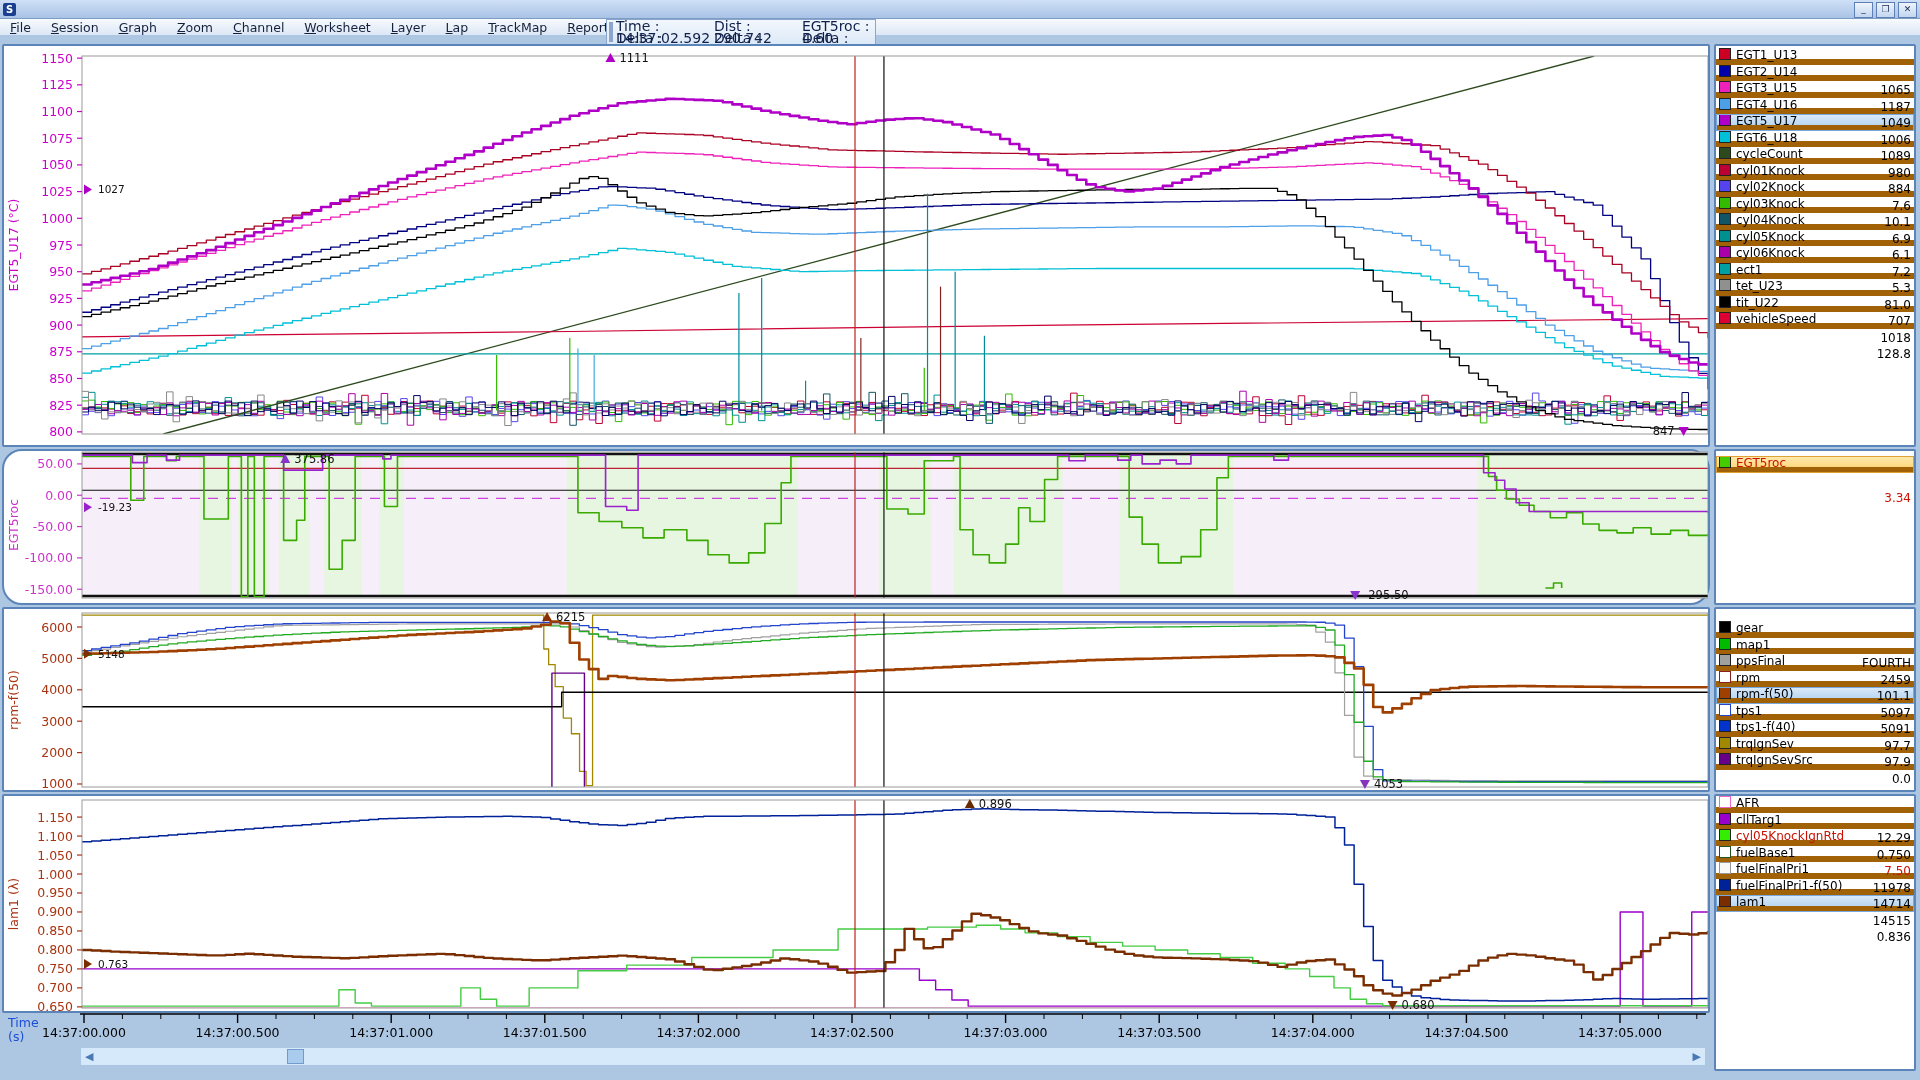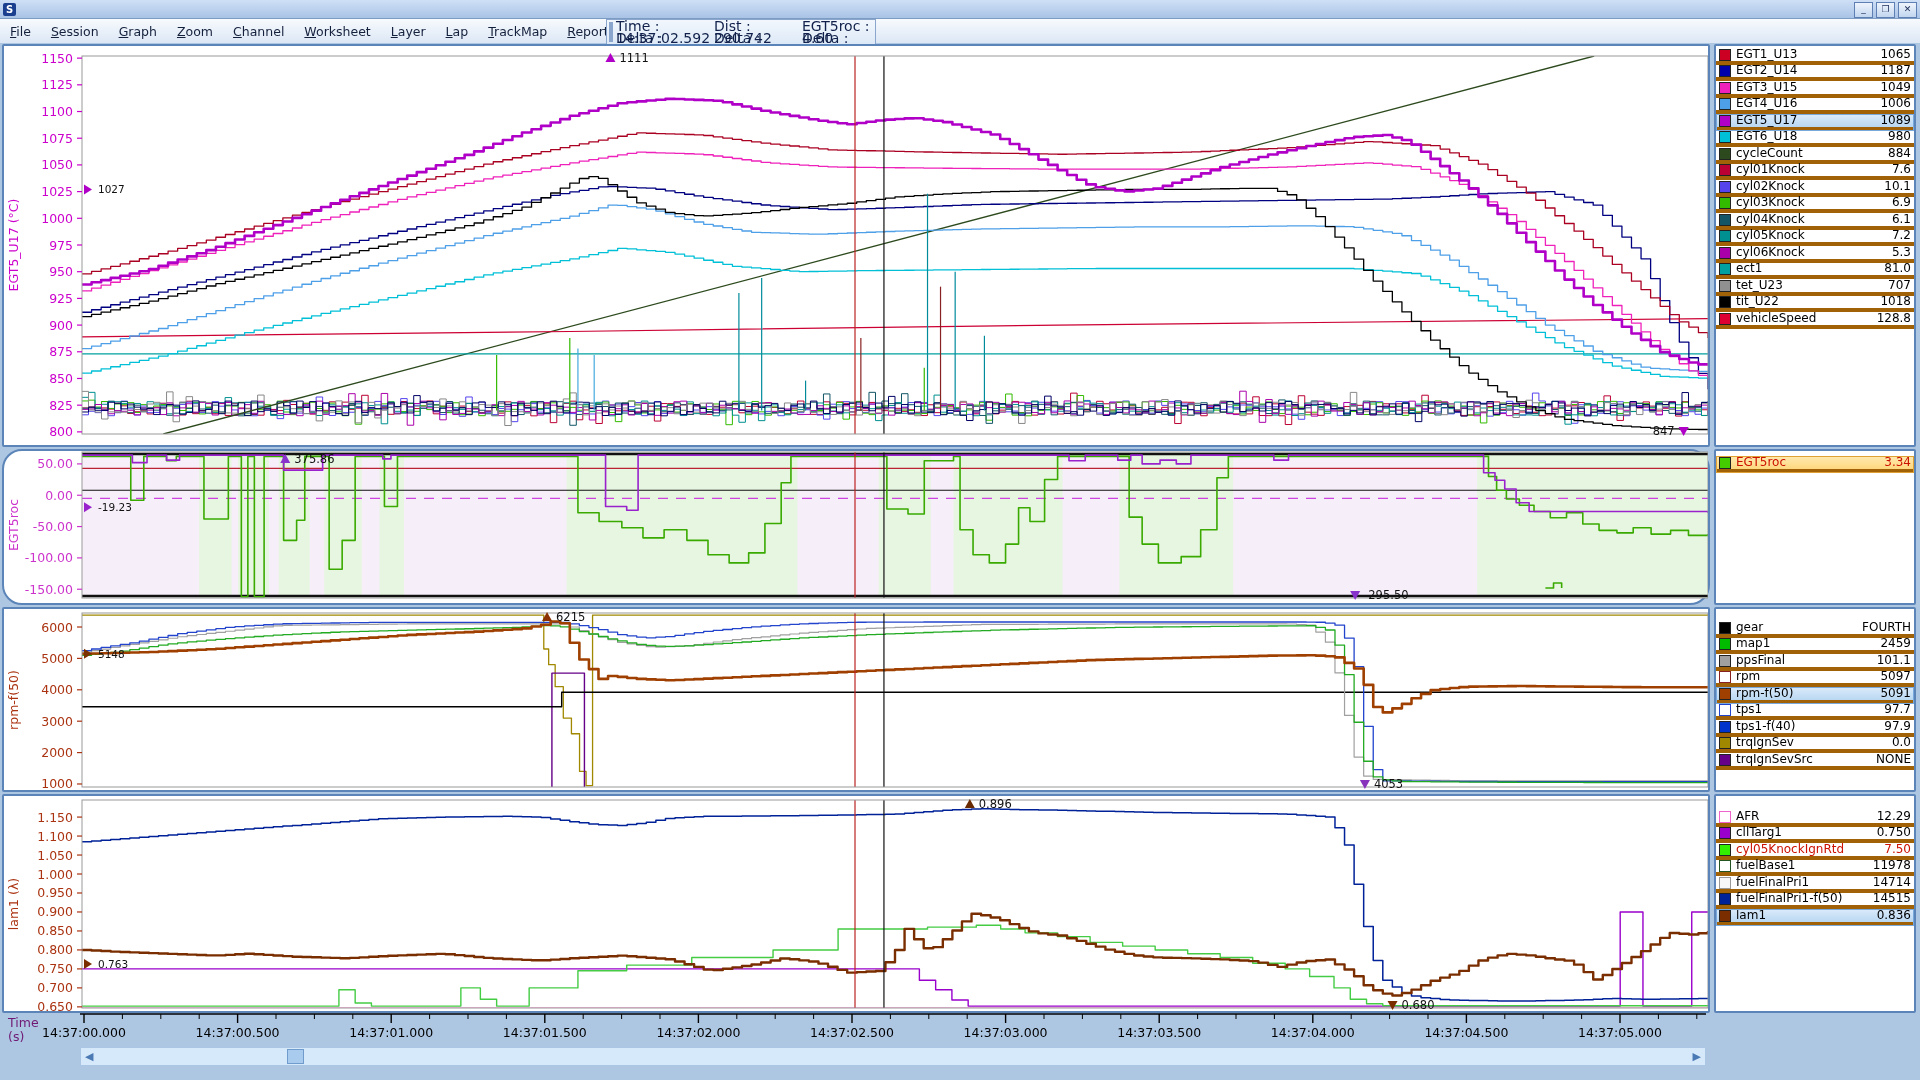--- a/index.html
+++ b/index.html
@@ -7,47 +7,47 @@
   
   .titlebar{position:absolute;left:0;top:0;width:1920px;height:18px;
     background:linear-gradient(#cfe0f6,#a9c3e6);border-bottom:1px solid #7d9cc4;
     display:flex;align-items:center;font-size:11.5px;color:#10204a;}
   .appicon{width:13px;height:13px;margin:0 4px 0 3px;background:#1b3f8f;color:#fff;
     font-size:10px;font-weight:bold;display:flex;align-items:center;justify-content:center;border-radius:2px;}
   .winbtns{position:absolute;right:3px;top:2px;display:flex;gap:3px;}
   .winbtn{width:17px;height:14px;border:1px solid #5d7fb4;background:linear-gradient(#eef4fc,#c2d6ef);
     font-size:9px;line-height:12px;text-align:center;color:#1a2a55;cursor:default;}
   
-  .menubar{position:absolute;left:0;top:19px;width:1920px;height:24px;
+  .menubar{position:absolute;left:0;top:19px;width:1920px;height:16px;
     background:linear-gradient(#f7fafd,#dce7f5);display:flex;align-items:center;font-size:12.5px;color:#14213d;}
   .menuitem{padding:3px 10px;}
   .menuitem u{text-decoration:underline;}
   .statusbox{position:absolute;left:606px;top:0px;width:268px;height:24px;
     border:1px solid #8aa6cc;background:linear-gradient(#f2f7fd,#dde9f7);
     display:flex;align-items:stretch;font-size:14px;color:#10204a;}
   .grip{width:6px;border-left:2px solid #8aa6cc;border-right:2px solid #8aa6cc;margin:2px 3px 2px 2px;}
   .statusgrid{flex:1;display:grid;grid-template-columns:98px 88px 78px;grid-template-rows:12px 12px;line-height:12px;}
   
   .chartpanel{position:absolute;left:2px;width:1708px;background:#fff;
     border:2px solid #5b84b8;border-radius:2px;box-sizing:border-box;}
   .chartpanel svg{position:absolute;left:0;top:0;}
   
   .listpanel{position:absolute;left:1714px;width:202px;background:#fff;
     border:2px solid #5b84b8;border-radius:2px;box-sizing:border-box;overflow:hidden;}
-  .chrow{display:flex;align-items:flex-end;height:16.5px;padding:0 3px 0 3px;
-    font-size:12px;color:#000;box-sizing:border-box;border-bottom:4px solid #a16207;}
+  .chrow{display:flex;align-items:flex-start;height:16.5px;padding:0 3px 0 3px;
+    font-size:12px;color:#000;box-sizing:border-box;border-bottom:6px solid #a16207;}
   .swatch{width:12px;height:12px;border:1px solid #222;margin-right:5px;flex:none;box-sizing:border-box;}
   .cname{flex:1;white-space:nowrap;overflow:hidden;}
   .cval{white-space:nowrap;margin-top:35px;}
   .sel-blue{background:linear-gradient(#dcebfa,#b9d7f2);outline:1px solid #79a9dc;outline-offset:-1px;}
   .sel-orange{background:linear-gradient(#ffeab2,#ffd87e);outline:1px solid #dfa133;outline-offset:-1px;}
   .redtext{color:#cc1100;}
   
   #timeaxis{position:absolute;left:2px;top:1010px;}
-  .timelabel{position:absolute;left:8px;top:1016px;font-size:12.5px;color:#701a75;line-height:14px;}
+  .timelabel{position:absolute;left:8px;top:1016px;font-size:12.5px;color:#1d4ed8;line-height:14px;}
   .scrollbar{position:absolute;left:80px;top:1047px;width:1626px;height:19px;
     background:#d6e9fb;border:1px solid #aac6e4;box-sizing:border-box;}
   .sb-arrow{position:absolute;top:1px;font-size:11px;color:#4a79b4;line-height:16px;}
   .sb-thumb{position:absolute;left:206px;top:1px;width:17px;height:15px;
     background:#a8cbee;border:1px solid #6f9ccc;box-sizing:border-box;}
 </style>
 </head>
 <body>
 
 <div class="titlebar">
@@ -516,21 +516,21 @@
         <span class="swatch" style="background: rgb(160, 136, 0); border-color: rgb(34, 34, 34);"></span>
         <span class="cname">trqIgnSev</span>
         <span class="cval">0.0</span>
       </div>
       <div class="chrow">
         <span class="swatch" style="background: rgb(102, 0, 136); border-color: rgb(34, 34, 34);"></span>
         <span class="cname">trqIgnSevSrc</span>
         <span class="cval">NONE</span>
       </div>
     </div>
-    <div class="listpanel" style="top: 794px; height: 219px; padding-top: 14px;">
+    <div class="listpanel" style="top: 794px; height: 277px; ">
       <div class="chrow">
         <span class="swatch" style="background: rgb(255, 255, 255); border-color: rgb(238, 102, 204);"></span>
         <span class="cname">AFR</span>
         <span class="cval">12.29</span>
       </div>
       <div class="chrow">
         <span class="swatch" style="background: rgb(153, 0, 204); border-color: rgb(34, 34, 34);"></span>
         <span class="cname">cllTarg1</span>
         <span class="cval">0.750</span>
       </div>

